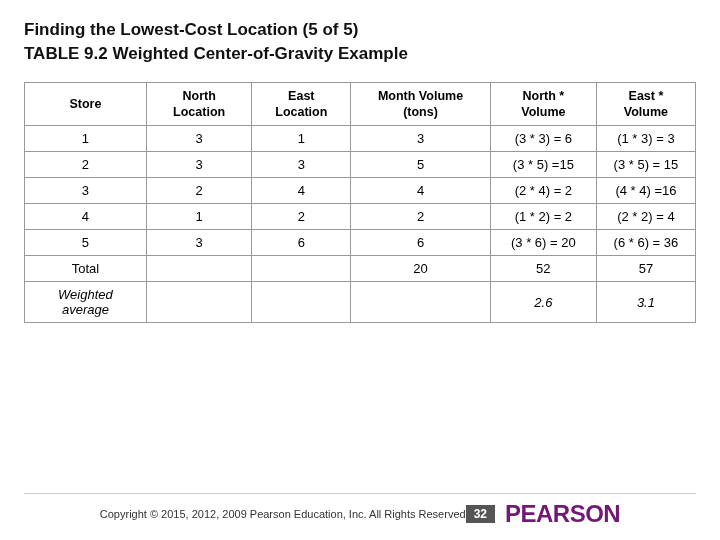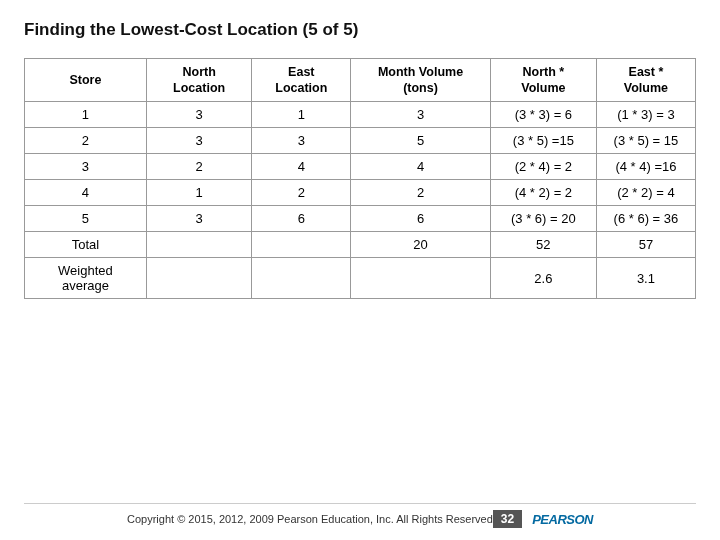--- a/index.html
+++ b/index.html
@@ -45,20 +45,21 @@
       background: #fff;
       font-weight: bold;
       font-size: 12.5px;
       line-height: 1.3;
     }
     tbody td {
       background: #fff;
       font-size: 13px;
     }
     .row-italic td {
+      font-style: italic;
     }
     .footer {
       display: flex;
       align-items: center;
       justify-content: center;
       margin-top: 12px;
       padding-top: 6px;
       border-top: 1px solid #ccc;
     }
     .footer-text {
@@ -71,33 +72,33 @@
       gap: 10px;
     }
     .page-num {
       background: #555;
       color: #fff;
       padding: 2px 8px;
       font-size: 12px;
       font-weight: bold;
     }
     .pearson-logo {
-      font-size: 13px;
+      font-size: 24px;
       font-weight: bold;
-      color: #0369a1;
-      font-style: italic;
+      color: #701a75;
       letter-spacing: -0.5px;
     }
   </style>
 </head>
 <body>
 
 <div class="page">
   <div class="title">
     <span>Finding the Lowest-Cost Location (5 of 5)</span><br>
+    <span>TABLE 9.2 Weighted Center-of-Gravity Example</span>
   </div>
 
   <div class="table-wrapper">
     <table>
       <thead>
         <tr>
           <th>Store</th>
           <th>North Location</th>
           <th>East Location</th>
           <th>Month Volume (tons)</th>
@@ -128,21 +129,21 @@
             <td>4</td>
             <td>4</td>
             <td>(2 * 4) = 2</td>
             <td>(4 * 4) =16</td>
           </tr>
           <tr>
             <td>4</td>
             <td>1</td>
             <td>2</td>
             <td>2</td>
-            <td>(4 * 2) = 2</td>
+            <td>(1 * 2) = 2</td>
             <td>(2 * 2) = 4</td>
           </tr>
           <tr>
             <td>5</td>
             <td>3</td>
             <td>6</td>
             <td>6</td>
             <td>(3 * 6) = 20</td>
             <td>(6 * 6) = 36</td>
           </tr>

